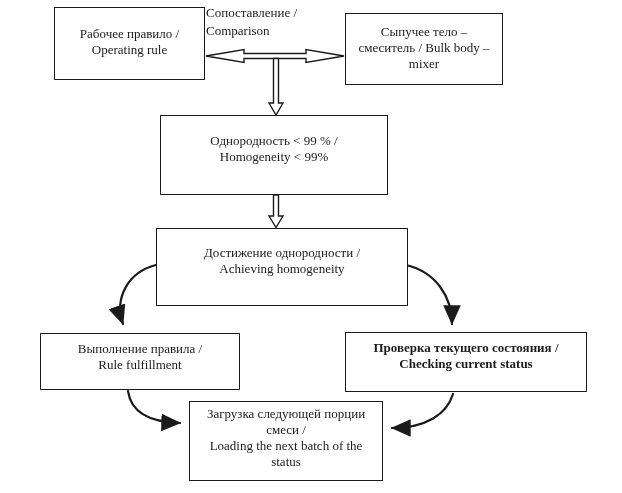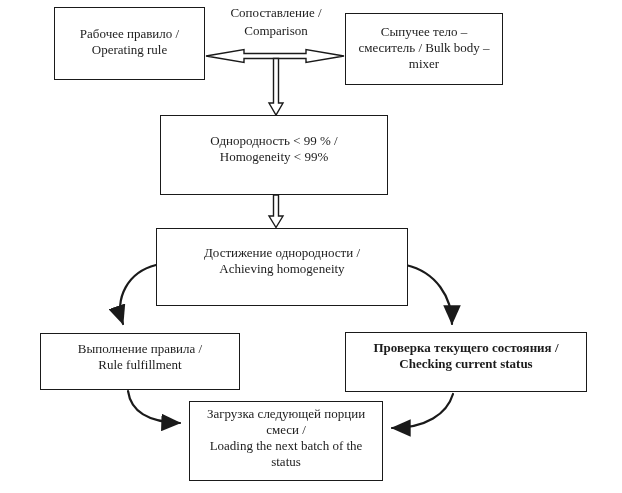--- a/index.html
+++ b/index.html
@@ -25,21 +25,21 @@
     border:1.5px solid var(--line);
     background:var(--bg);
     display:flex;align-items:center;justify-content:center;
     text-align:center;
     font-size:13px;line-height:1.22;
     white-space:pre-line;
     padding:2px 3px;
   }
   .flabel{
     position:absolute;
-    text-align:center;
+    text-align:left;
     font-size:13px;line-height:1.35;
     white-space:pre-line;
   }
   .b-oprule   {left:54px;  top:7px;   width:151px; height:73px; padding-bottom:6px;}
   .b-bulk     {left:345px; top:13px;  width:158px; height:72px; padding-bottom:4px;}
   .b-homog    {left:160px; top:115px; width:228px; height:80px; padding-bottom:14px;}
   .b-achieve  {left:156px; top:228px; width:252px; height:78px; padding-bottom:14px;}
   .b-rule     {left:40px;  top:333px; width:200px; height:57px; padding-bottom:12px;}
   .b-check    {left:345px; top:332px; width:242px; height:60px; padding-bottom:14px;font-weight:bold;}
   .b-load     {left:189px; top:401px; width:194px; height:80px; padding-bottom:8px;}

